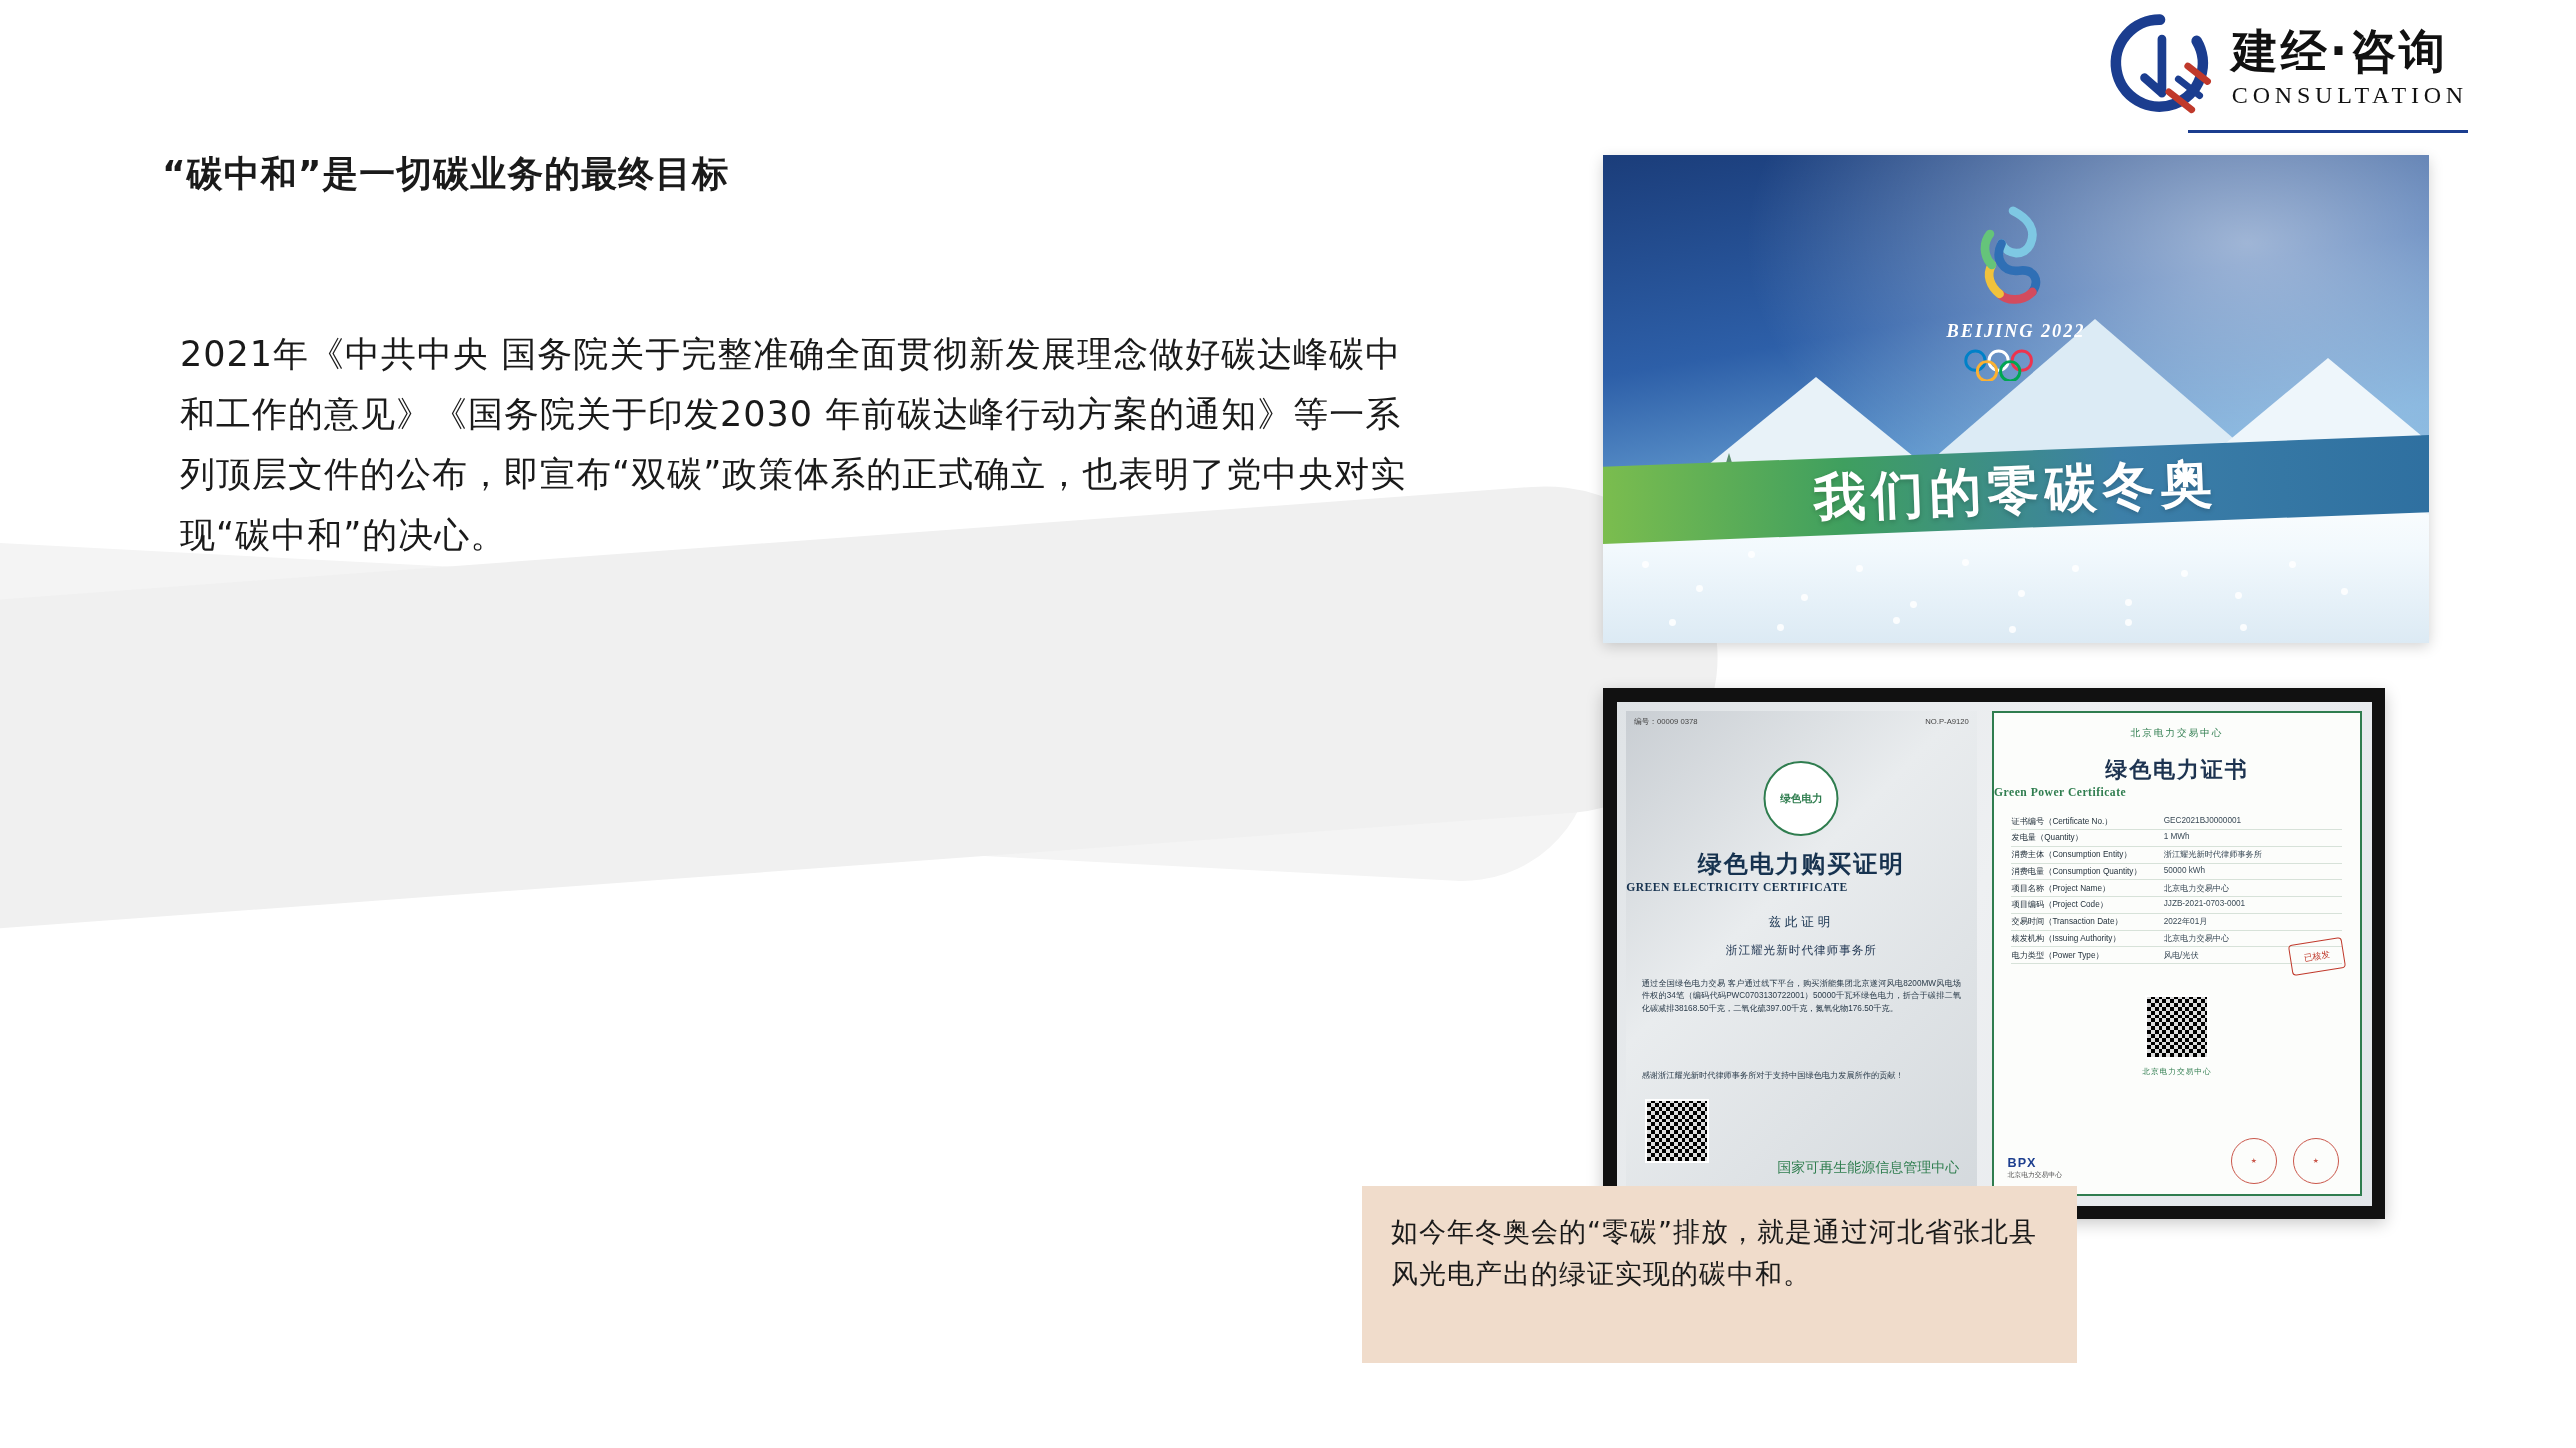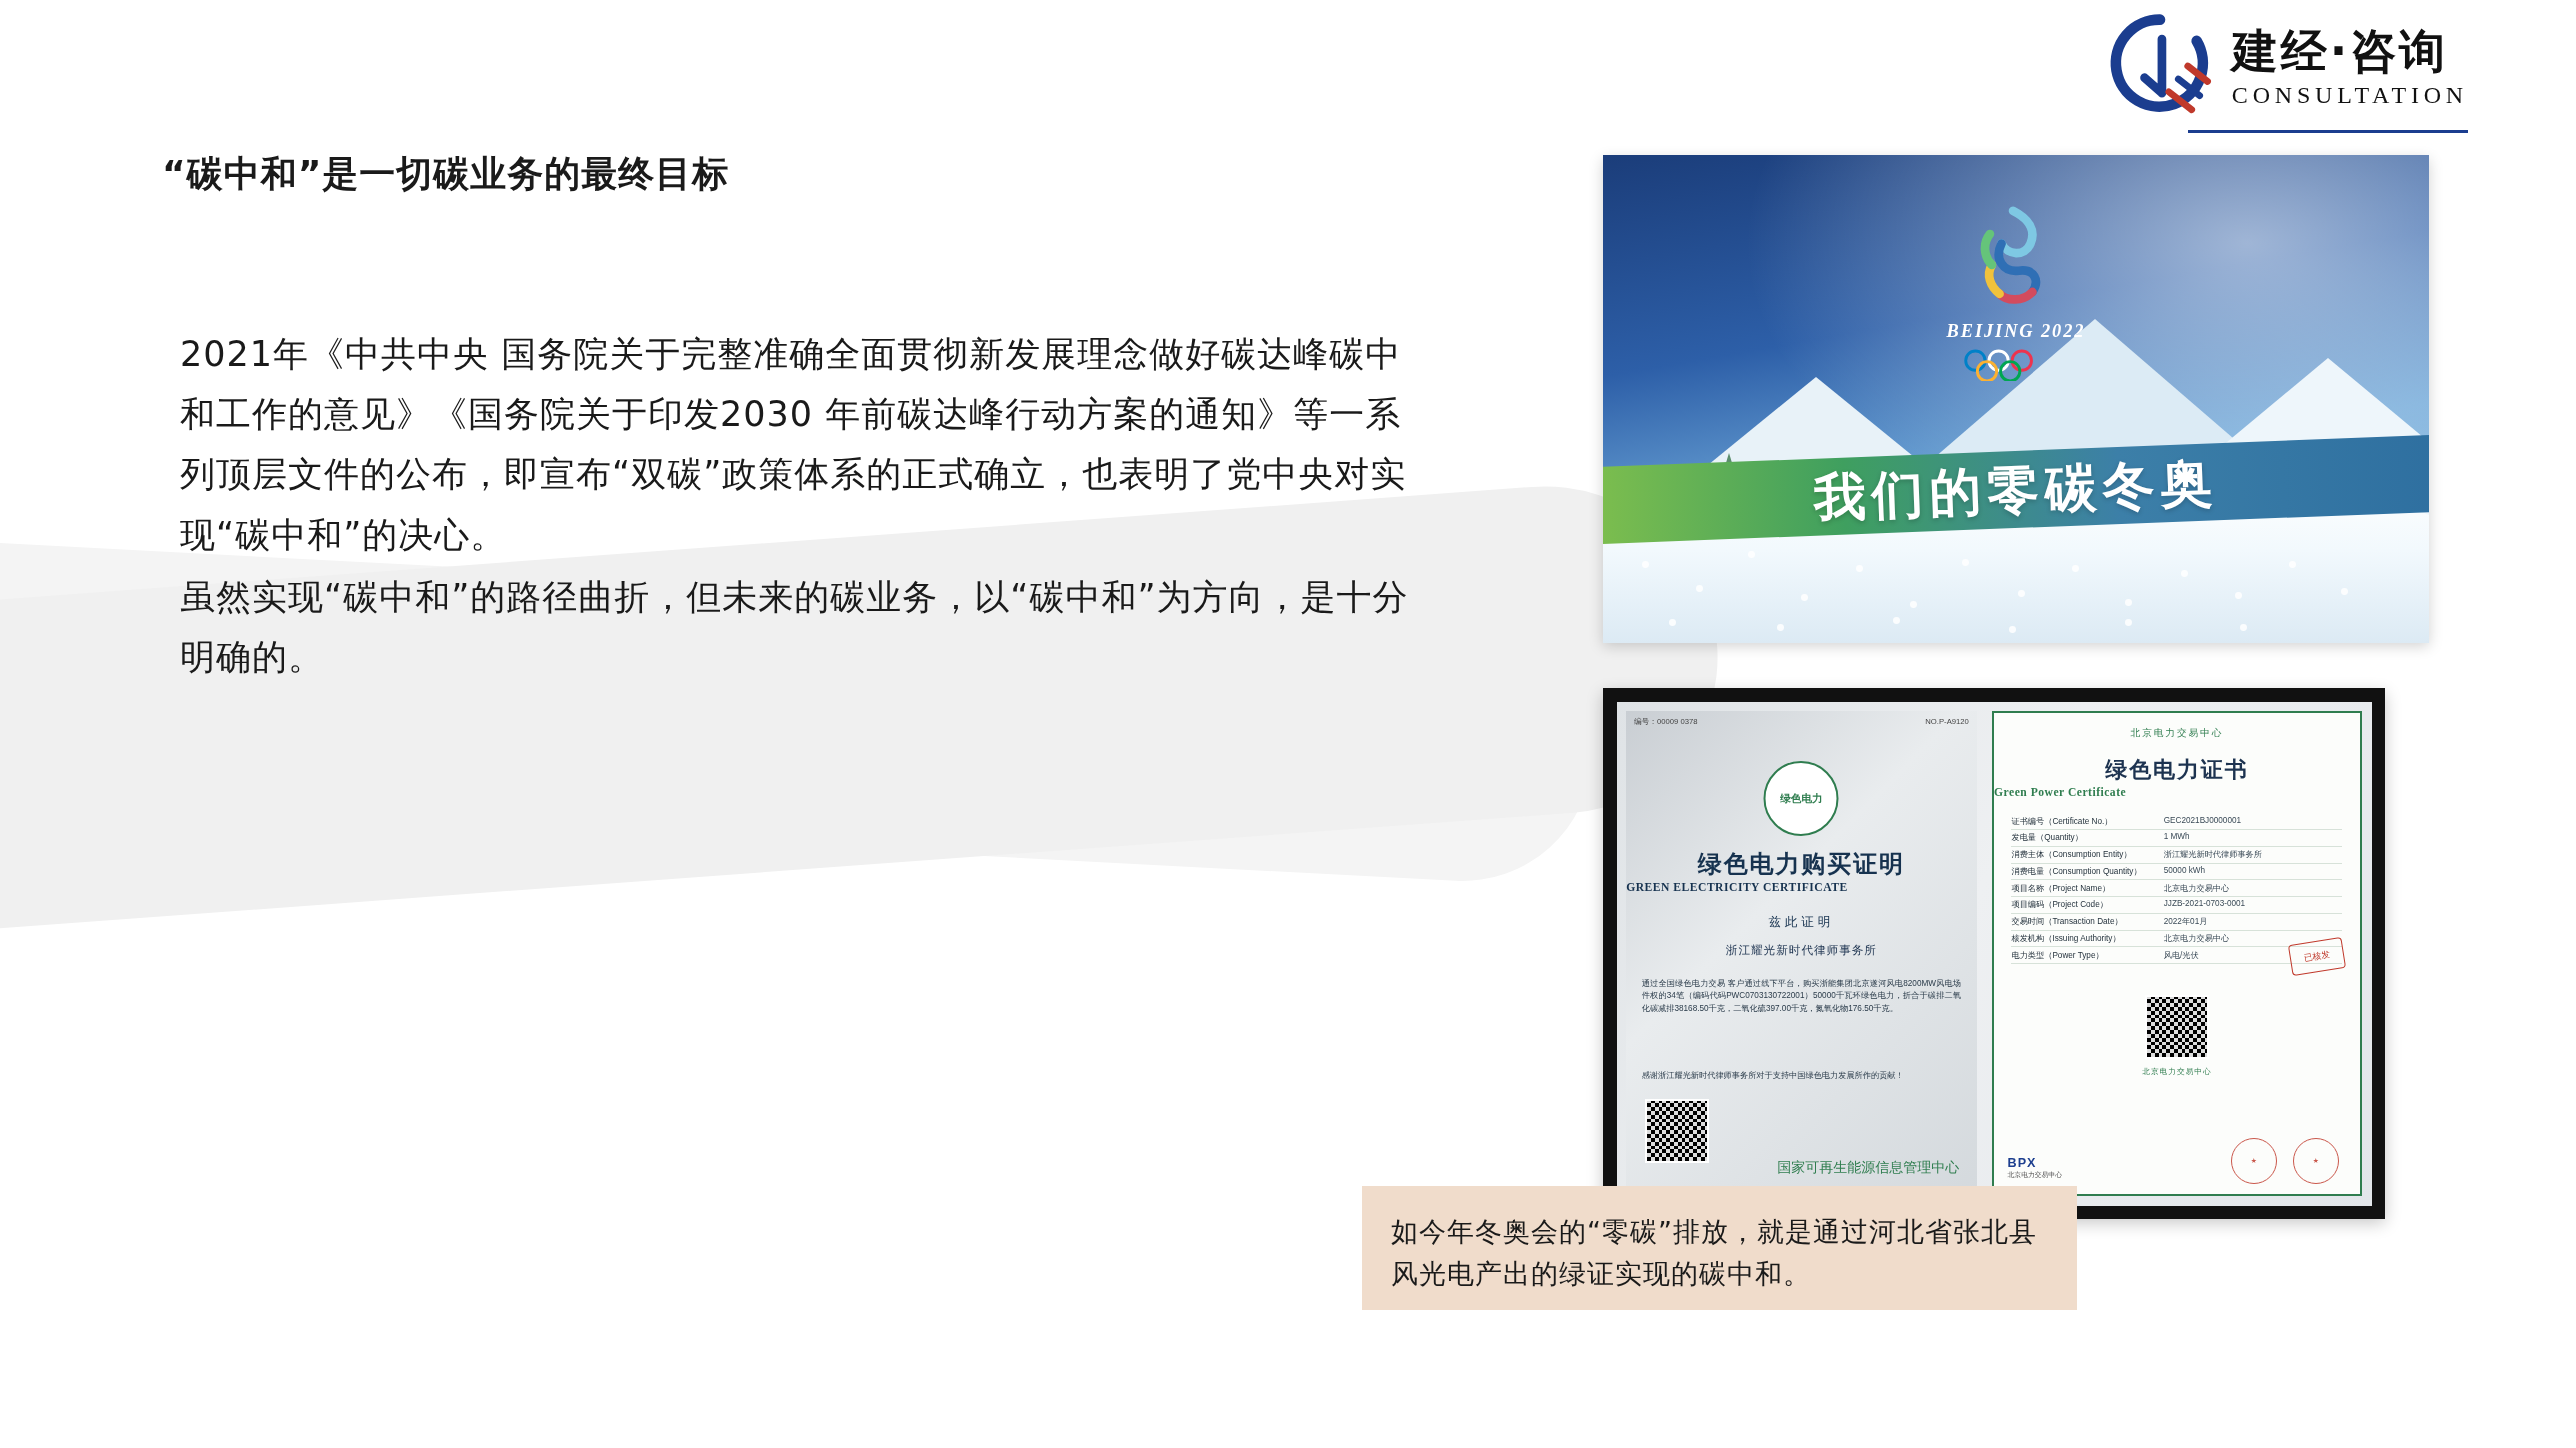--- a/index.html
+++ b/index.html
@@ -382,21 +382,21 @@
     color: #444;
     letter-spacing: 0;
   }
 
   
   .caption {
     position: absolute;
     left: 1362px;
     top: 1186px;
     width: 715px;
-    height: 124px;
+    height: 177px;
     background: #f0dccb;
     z-index: 8;
     padding: 25px 25px 0 29px;
     box-sizing: border-box;
     font-size: 27px;
     line-height: 1.55;
     letter-spacing: 1px;
     color: #1a1a1a;
     font-family: "DejaVu Sans", sans-serif;
   }
@@ -421,21 +421,20 @@
     <div class="logo-cn">建经·咨询</div>
     <div class="logo-en">CONSULTATION</div>
   </div>
 </div>
 <div class="logo-rule"></div>
 
 <div class="headline">“碳中和”是一切碳业务的最终目标</div>
 
 <div class="bodytext">
   <p class="p1">2021年《中共中央 国务院关于完整准确全面贯彻新发展理念做好碳达峰碳中和工作的意见》《国务院关于印发2030 年前碳达峰行动方案的通知》等一系列顶层文件的公布，即宣布“双碳”政策体系的正式确立，也表明了党中央对实现“碳中和”的决心。</p>
-  <p class="p2">虽然实现“碳中和”的路径曲折，但未来的碳业务，以“碳中和”为方向，是十分明确的。</p>
 </div>
 
 <div class="poster">
   <div class="sky-glow"></div>
 
   <div class="beijing-emblem">
     <svg width="145" height="114" viewBox="0 0 150 118" xmlns="http://www.w3.org/2000/svg">
       <path d="M72 6 C88 14 96 26 90 40 C84 54 66 52 60 40" fill="none" stroke="#7ec8e3" stroke-width="9" stroke-linecap="round"></path>
       <path d="M60 40 C52 56 62 70 78 68 C94 66 100 78 92 90" fill="none" stroke="#2f6fb5" stroke-width="9" stroke-linecap="round"></path>
       <path d="M92 90 C82 100 66 100 58 92" fill="none" stroke="#d34b5e" stroke-width="9" stroke-linecap="round"></path>

